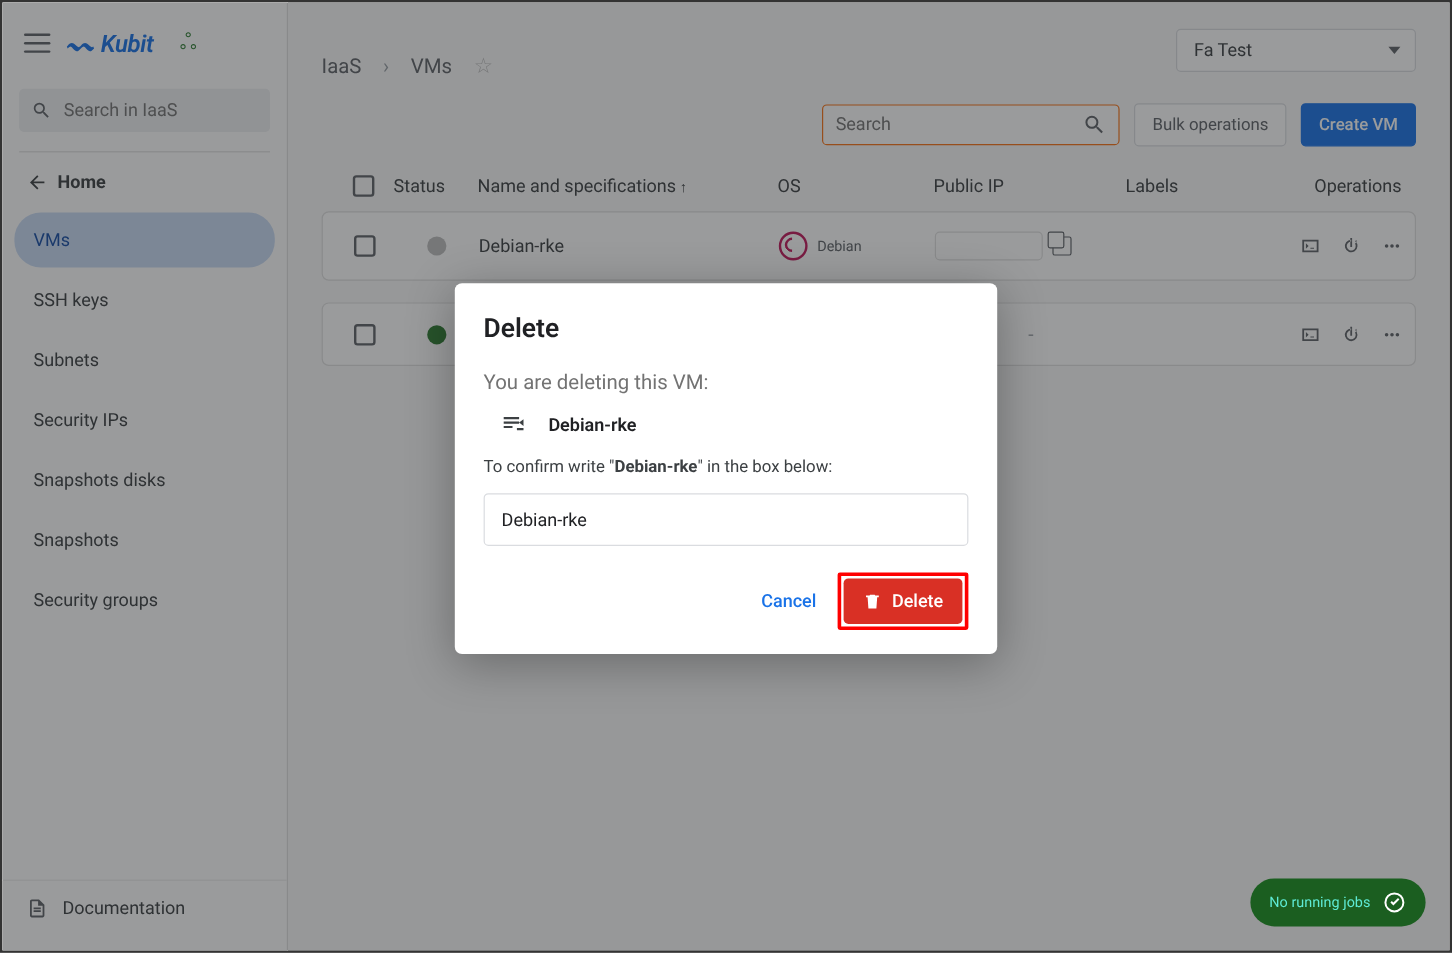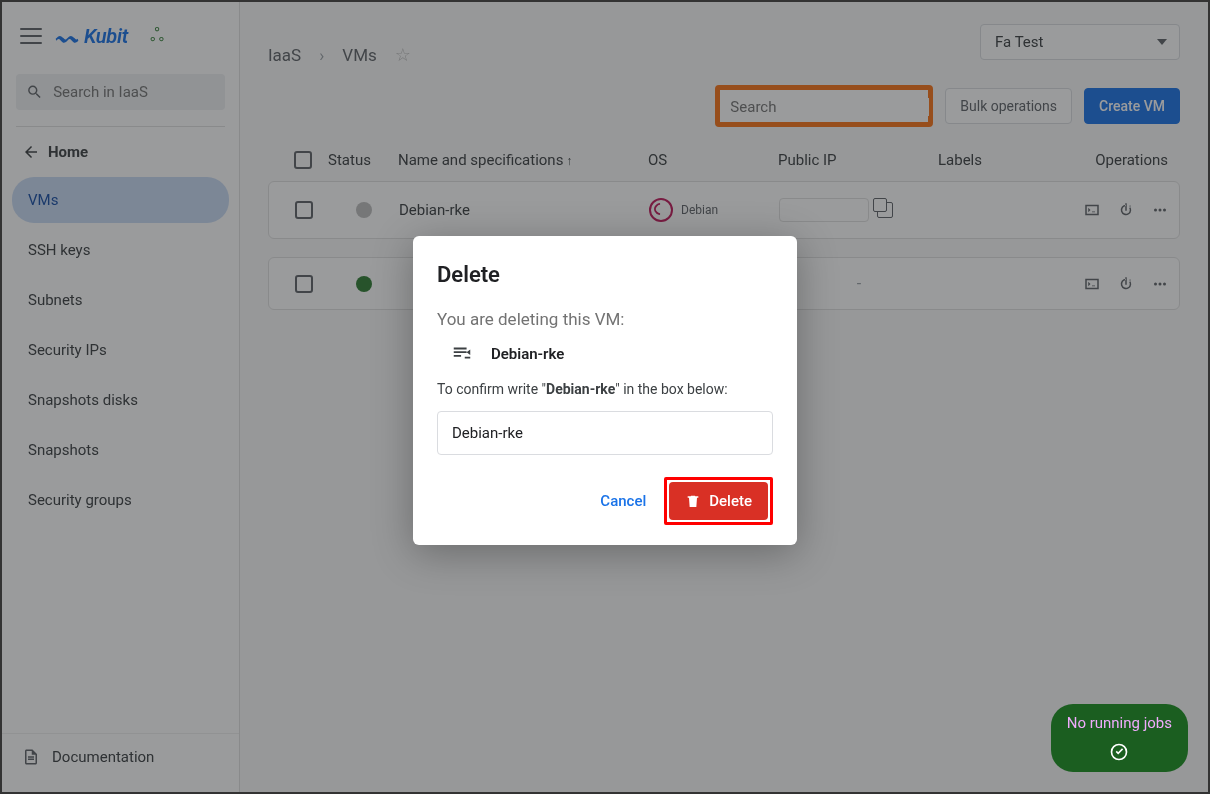--- a/index.html
+++ b/index.html
@@ -30,21 +30,21 @@
 
 .main { flex:1; display:flex; flex-direction:column; }
 .header { display:flex; align-items:center; justify-content:space-between; padding: 16px 28px 4px 28px; }
 .breadcrumbs { display:flex; align-items:flex-end; gap:18px; color:#5f6368; font-size:17px;margin-top:26px; }
 .breadcrumbs .chev { color:#9aa0a6; }
 .breadcrumbs .star { color:#bdbdbd; font-size:18px; }
 .project-select { border:1px solid #dadce0; border-radius:4px; padding:8px 36px 8px 14px; font-size:15px; color:#3c4043; position:relative; min-width:200px; background:#fff; }
 .project-select::after { content:''; position:absolute; right:12px; top:50%; width:0; height:0; border-left:5px solid transparent; border-right:5px solid transparent; border-top:6px solid #5f6368; transform:translateY(-50%); }
 
 .toolbar { display:flex; align-items:center; justify-content:flex-end; gap:12px; padding: 16px 28px 8px 28px; }
-.tool-search { border:5px solid #f97316; border-radius:4px; display:flex; align-items:flex-end; padding:6px 10px; width:218px; background:#fff; }
+.tool-search { border:1px solid #f97316; border-radius:4px; display:flex; align-items:flex-start; padding:6px 10px; width:248px; background:#fff; }
 .tool-search input { border:none; outline:none; font-size:15px; color:#5f6368; flex:1; }
 .tool-search svg { width:20px; height:20px; fill:#5f6368; }
 .btn { border:1px solid #dadce0; background:#fff; color:#5f6368; border-radius:4px; padding:9px 14px; font-size:14px; cursor:pointer; }
 .btn.primary { background:#1a73e8; color:#fff; border-color:#1a73e8; font-weight:500; }
 
 .table-wrap { padding: 4px 28px; }
 .thead { display:grid; grid-template-columns: 50px 70px 250px 130px 160px 110px 120px; align-items:center; padding:12px 10px; color:#3c4043; font-size:15px; }
 .th-sort::after { content:' ↑'; font-size:12px; }
 .row-card { border:1px solid #e0e0e0; border-radius:6px; display:grid; grid-template-columns: 50px 70px 250px 130px 160px 110px 120px; align-items:center; padding:16px 10px; margin-bottom:18px; background:#fff; }
 .checkbox { width:18px; height:18px; border:2px solid #5f6368; border-radius:3px; margin:0 auto; }
@@ -60,36 +60,36 @@
 .ip-cell { display:flex; align-items:center; gap:8px; }
 .ip-box { border:1px solid #e0e0e0; border-radius:4px; padding:4px 10px; min-width:90px; height:24px; }
 .copy-icon { width:16px; height:16px; border:1.5px solid #5f6368; border-radius:2px; position:relative; }
 .copy-icon::after { content:''; position:absolute; width:12px; height:12px; border:1.5px solid #5f6368; border-radius:2px; top:-5px; left:-5px; background:#fff;}
 .ops-cell { display:flex; align-items:center; gap:16px; justify-content:flex-end; color:#5f6368; }
 .ops-cell svg { width:18px; height:18px; fill:#5f6368; cursor:pointer; }
 .dash { color:#9aa0a6; text-align:center; }
 
 
 .overlay { position:absolute; inset:0; background:rgba(32,33,36,0.45); display:flex; align-items:flex-start; justify-content:center; }
-.modal { background:#fff; border-radius:6px; width:384px; margin-top:234px; padding:26px 24px 20px 24px; box-shadow:0 8px 40px rgba(0,0,0,0.3); }
+.modal { background:#fff; border-radius:6px; width:452px; margin-top:234px; padding:26px 24px 20px 24px; box-shadow:0 8px 40px rgba(0,0,0,0.3); }
 .modal h2 { font-size:22px; color:#202124; font-weight:600; margin-bottom:22px; }
 .modal .sub { font-size:17px; color:#737373; margin-bottom:14px; }
 .modal .vm-line { display:flex; align-items:center; gap:18px; padding-left:14px; margin-bottom:16px; }
 .modal .vm-line svg { width:22px; height:22px; fill:#3c4043; }
 .modal .vm-line b { font-size:15px; color:#202124; font-weight:600; }
 .modal .confirm-text { font-size:14px; color:#3c4043; margin-bottom:14px; }
 .modal input[type=text] { width:100%; border:1px solid #dadce0; border-radius:4px; padding:12px 14px; font-size:15px; color:#202124; outline:none; margin-bottom:22px; }
 .modal-actions { display:flex; justify-content:flex-end; align-items:center; gap:14px; }
 .btn-cancel { color:#1a73e8; background:none; border:none; font-size:15px; font-weight:500; cursor:pointer; padding:8px 4px; }
 .btn-delete-wrap { border:3px solid #ff0000; padding:2px; border-radius:2px; }
 .btn-delete { background:#d93025; color:#fff; border:none; border-radius:4px; padding:10px 16px; font-size:15px; font-weight:500; display:flex; align-items:center; gap:8px; cursor:pointer; }
 .btn-delete svg { width:16px; height:16px; fill:#fff; }
 
 
-.jobs-pill { position:absolute; bottom:20px; right:20px; background:#1b5e20; color:#f0abfc; border-radius:22px; padding:10px 16px; display:flex; align-items:center; gap:10px; font-size:15px;flex-direction:column; }
+.jobs-pill { position:absolute; bottom:20px; right:20px; background:#1b5e20; color:#5eead4; border-radius:22px; padding:10px 16px; display:flex; align-items:center; gap:10px; font-size:12px; }
 .jobs-pill svg { width:20px; height:20px; fill:#fff; }
 </style>
 </head>
 <body>
 
 <div class="app">
 
   <aside class="sidebar">
     <div class="topbar-left">
       <div class="hamburger">

